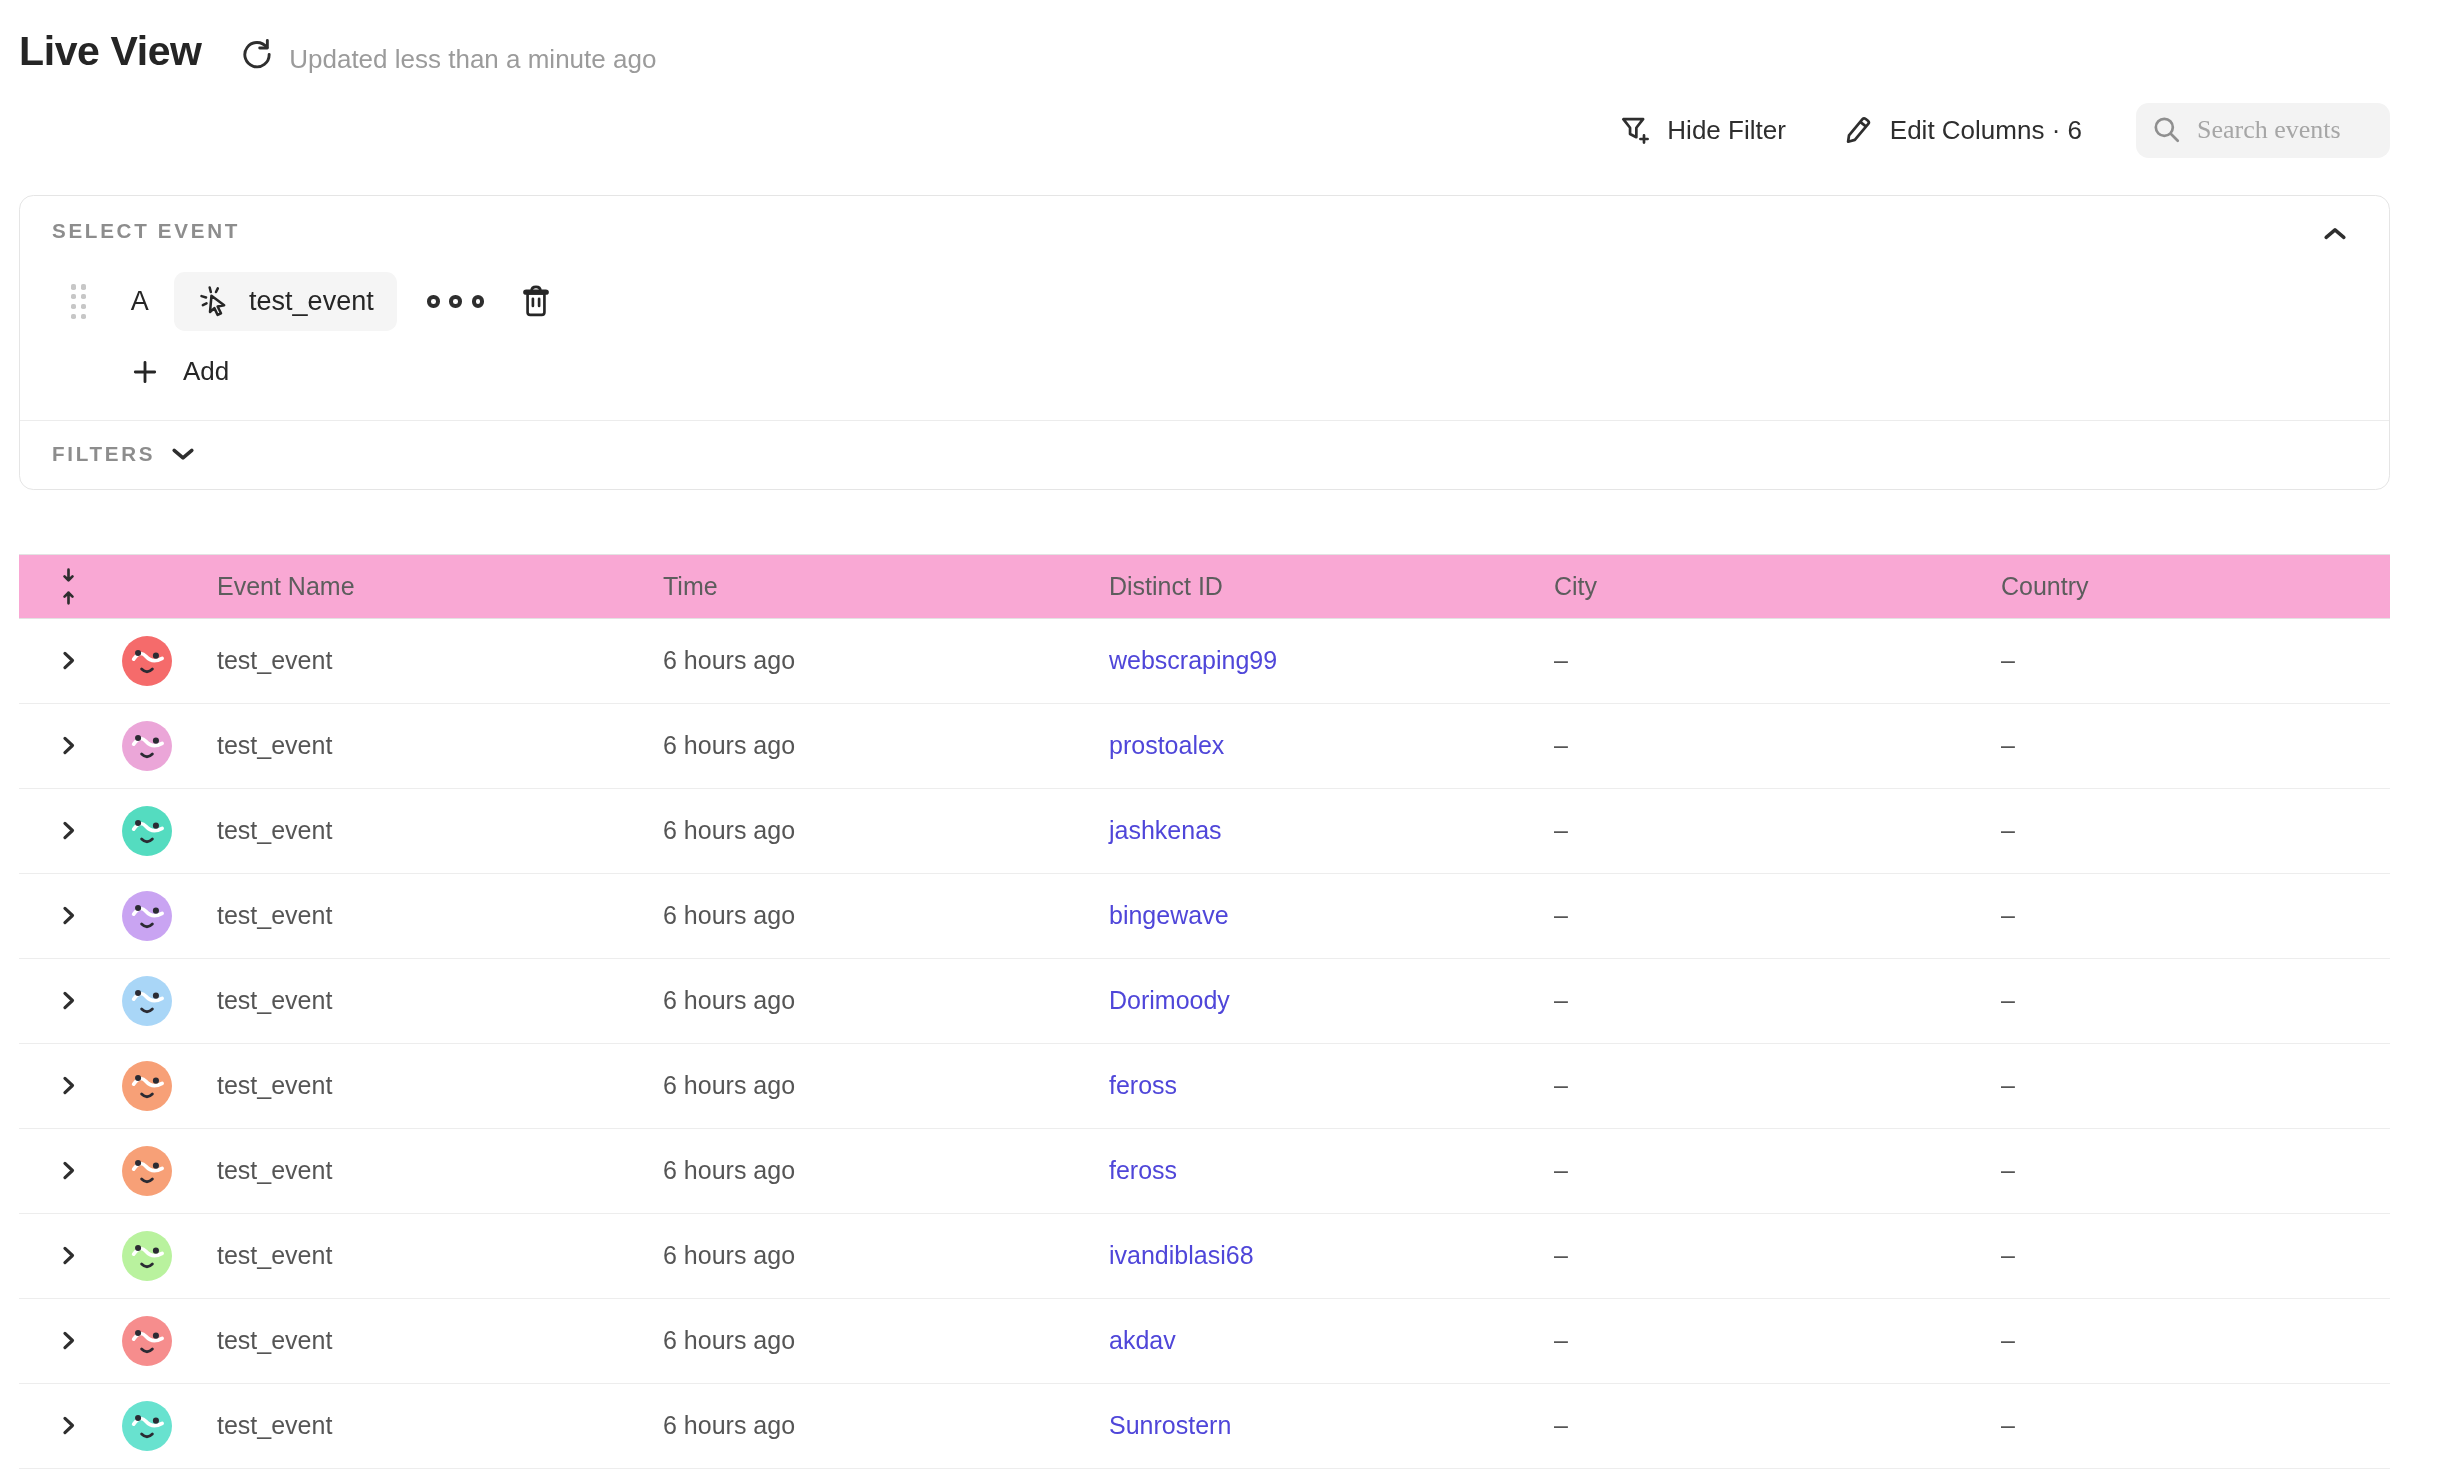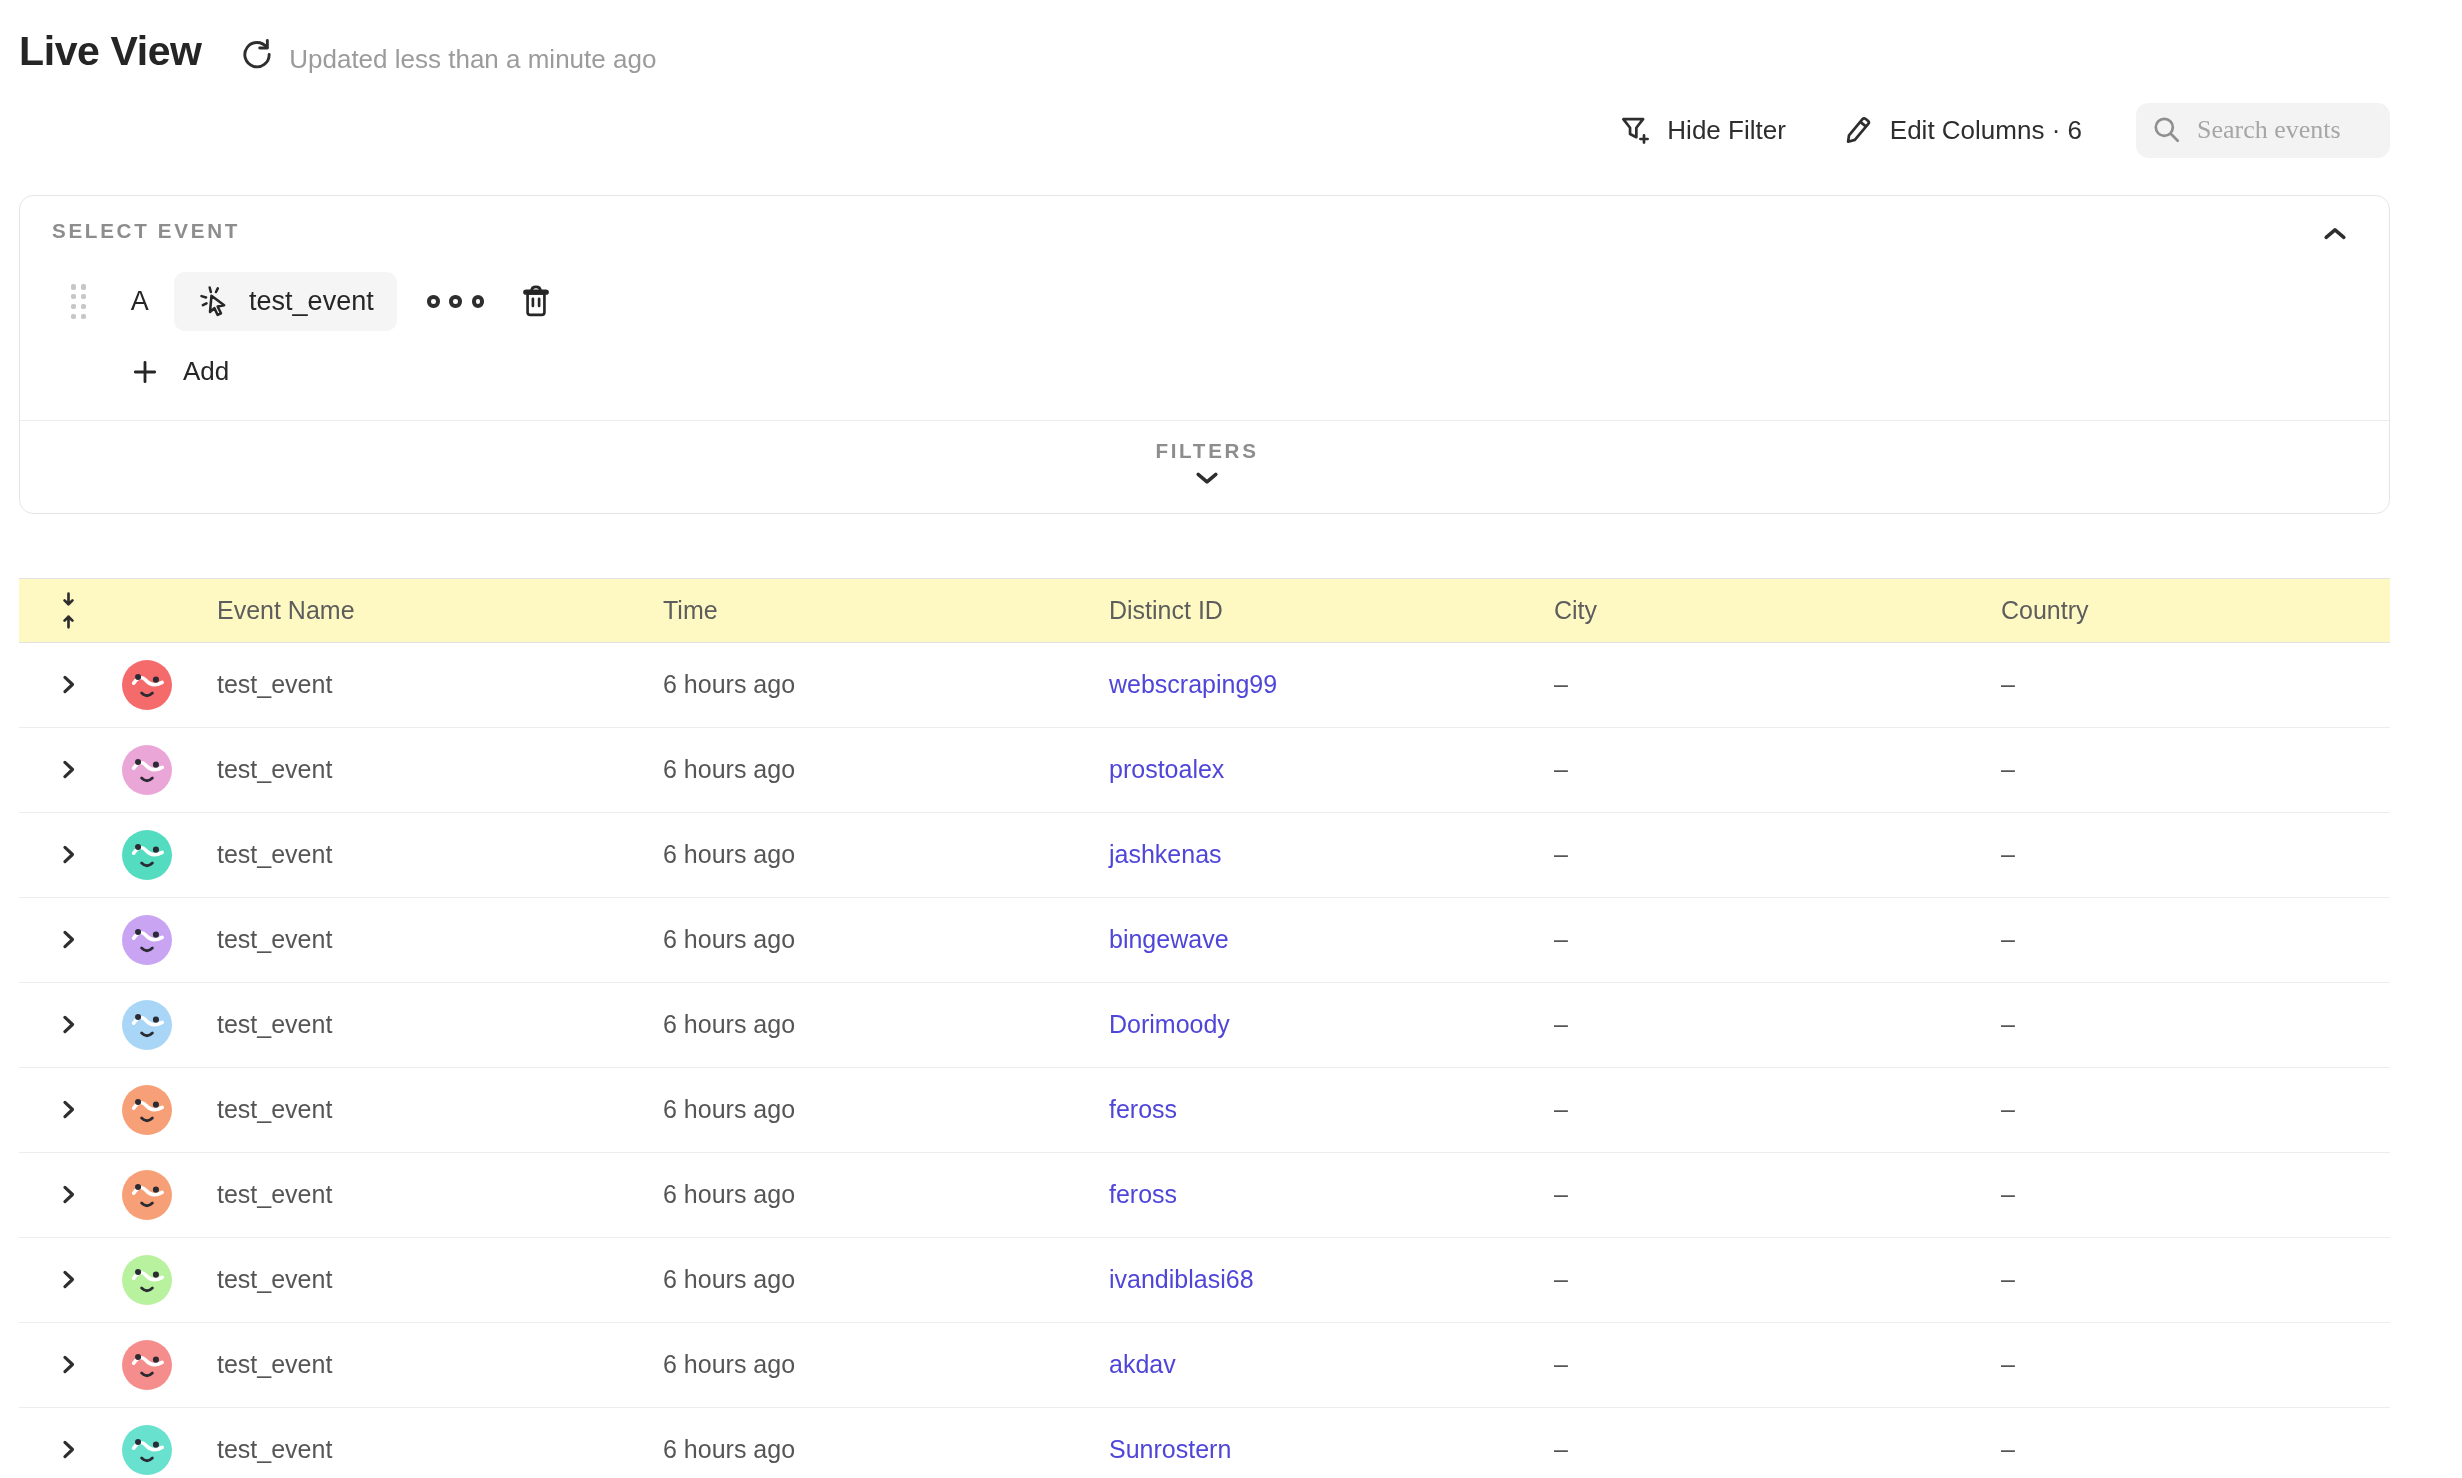--- a/index.html
+++ b/index.html
@@ -32,26 +32,26 @@
   .event-row { display:flex; align-items:center; margin-top:23px; height:59px; }
   .drag-handle { display:grid; grid-template-columns:repeat(2,5.4px); grid-auto-rows:5.4px; gap:4.5px; margin-left:19px; cursor:grab; }
   .drag-handle i { width:5.4px; height:5.4px; border-radius:1.8px; background:#c7c7c7; }
   .event-letter { font-size:27px; font-weight:500; color:#262626; margin-left:41px; width:25px; text-align:center; }
   .event-chip { margin-left:21.5px; background:#f5f5f5; border-radius:10.7px; height:59px; padding:0 23px; display:flex; align-items:center; gap:14.3px; font-size:27px; font-weight:500; color:#262626; cursor:pointer; }
   .more-dots { margin-left:21.5px; display:flex; gap:9.8px; padding:9px; cursor:pointer; }
   .more-dots i { width:12.5px; height:12.5px; border:4px solid #2e2e2e; border-radius:50%; }
   .trash-btn { margin-left:25px; cursor:pointer; display:flex; align-items:center; }
   .add-btn { margin:25px 5px 0 78px; display:inline-flex; align-items:center; gap:23px; font-size:26px; font-weight:500; color:#262626; cursor:pointer; }
   .panel-divider { border-top:1.8px solid #ececec; }
-  .filters-row { padding:18px 27px 19.7px 32px; display:flex; align-items:center; justify-content:flex-start;flex-direction:column; }
+  .filters-row { padding:18px 27px 19.7px 32px; display:flex; align-items:center; justify-content:flex-start; }
   .chev-btn { padding:5.4px 12.5px; cursor:pointer; display:flex; align-items:center; }
 
   
   .events-table { margin-top:64px; border-top:1.8px solid #e3e3e3; }
-  .t-head { height:64px; background:#fef9c3; border-bottom:1.8px solid #e3e3e3; display:flex; align-items:center; font-size:25px; color:#5d5d5d; }
+  .t-head { height:64px; background:#f9a8d4; border-bottom:1.8px solid #e3e3e3; display:flex; align-items:center; font-size:25px; color:#5d5d5d; }
   .t-row { height:85px; border-bottom:1.8px solid #ededed; display:flex; align-items:center; font-size:25px; color:#555; background:#fff; }
   .c-expand { width:98px; display:flex; justify-content:center; align-items:center; }
   .c-avatar { width:100px; display:flex; align-items:center; padding-left:4.5px; }
   .c-event { width:446px; }
   .c-time { width:446px; }
   .c-distinct { width:445px; }
   .c-city { width:447px; }
   .c-country { flex:1; }
   .avatar { width:50px; height:50px; border-radius:50%; display:flex; align-items:center; justify-content:center; }
   .id-link { color:#4f46d9; cursor:pointer; text-decoration:none; }

